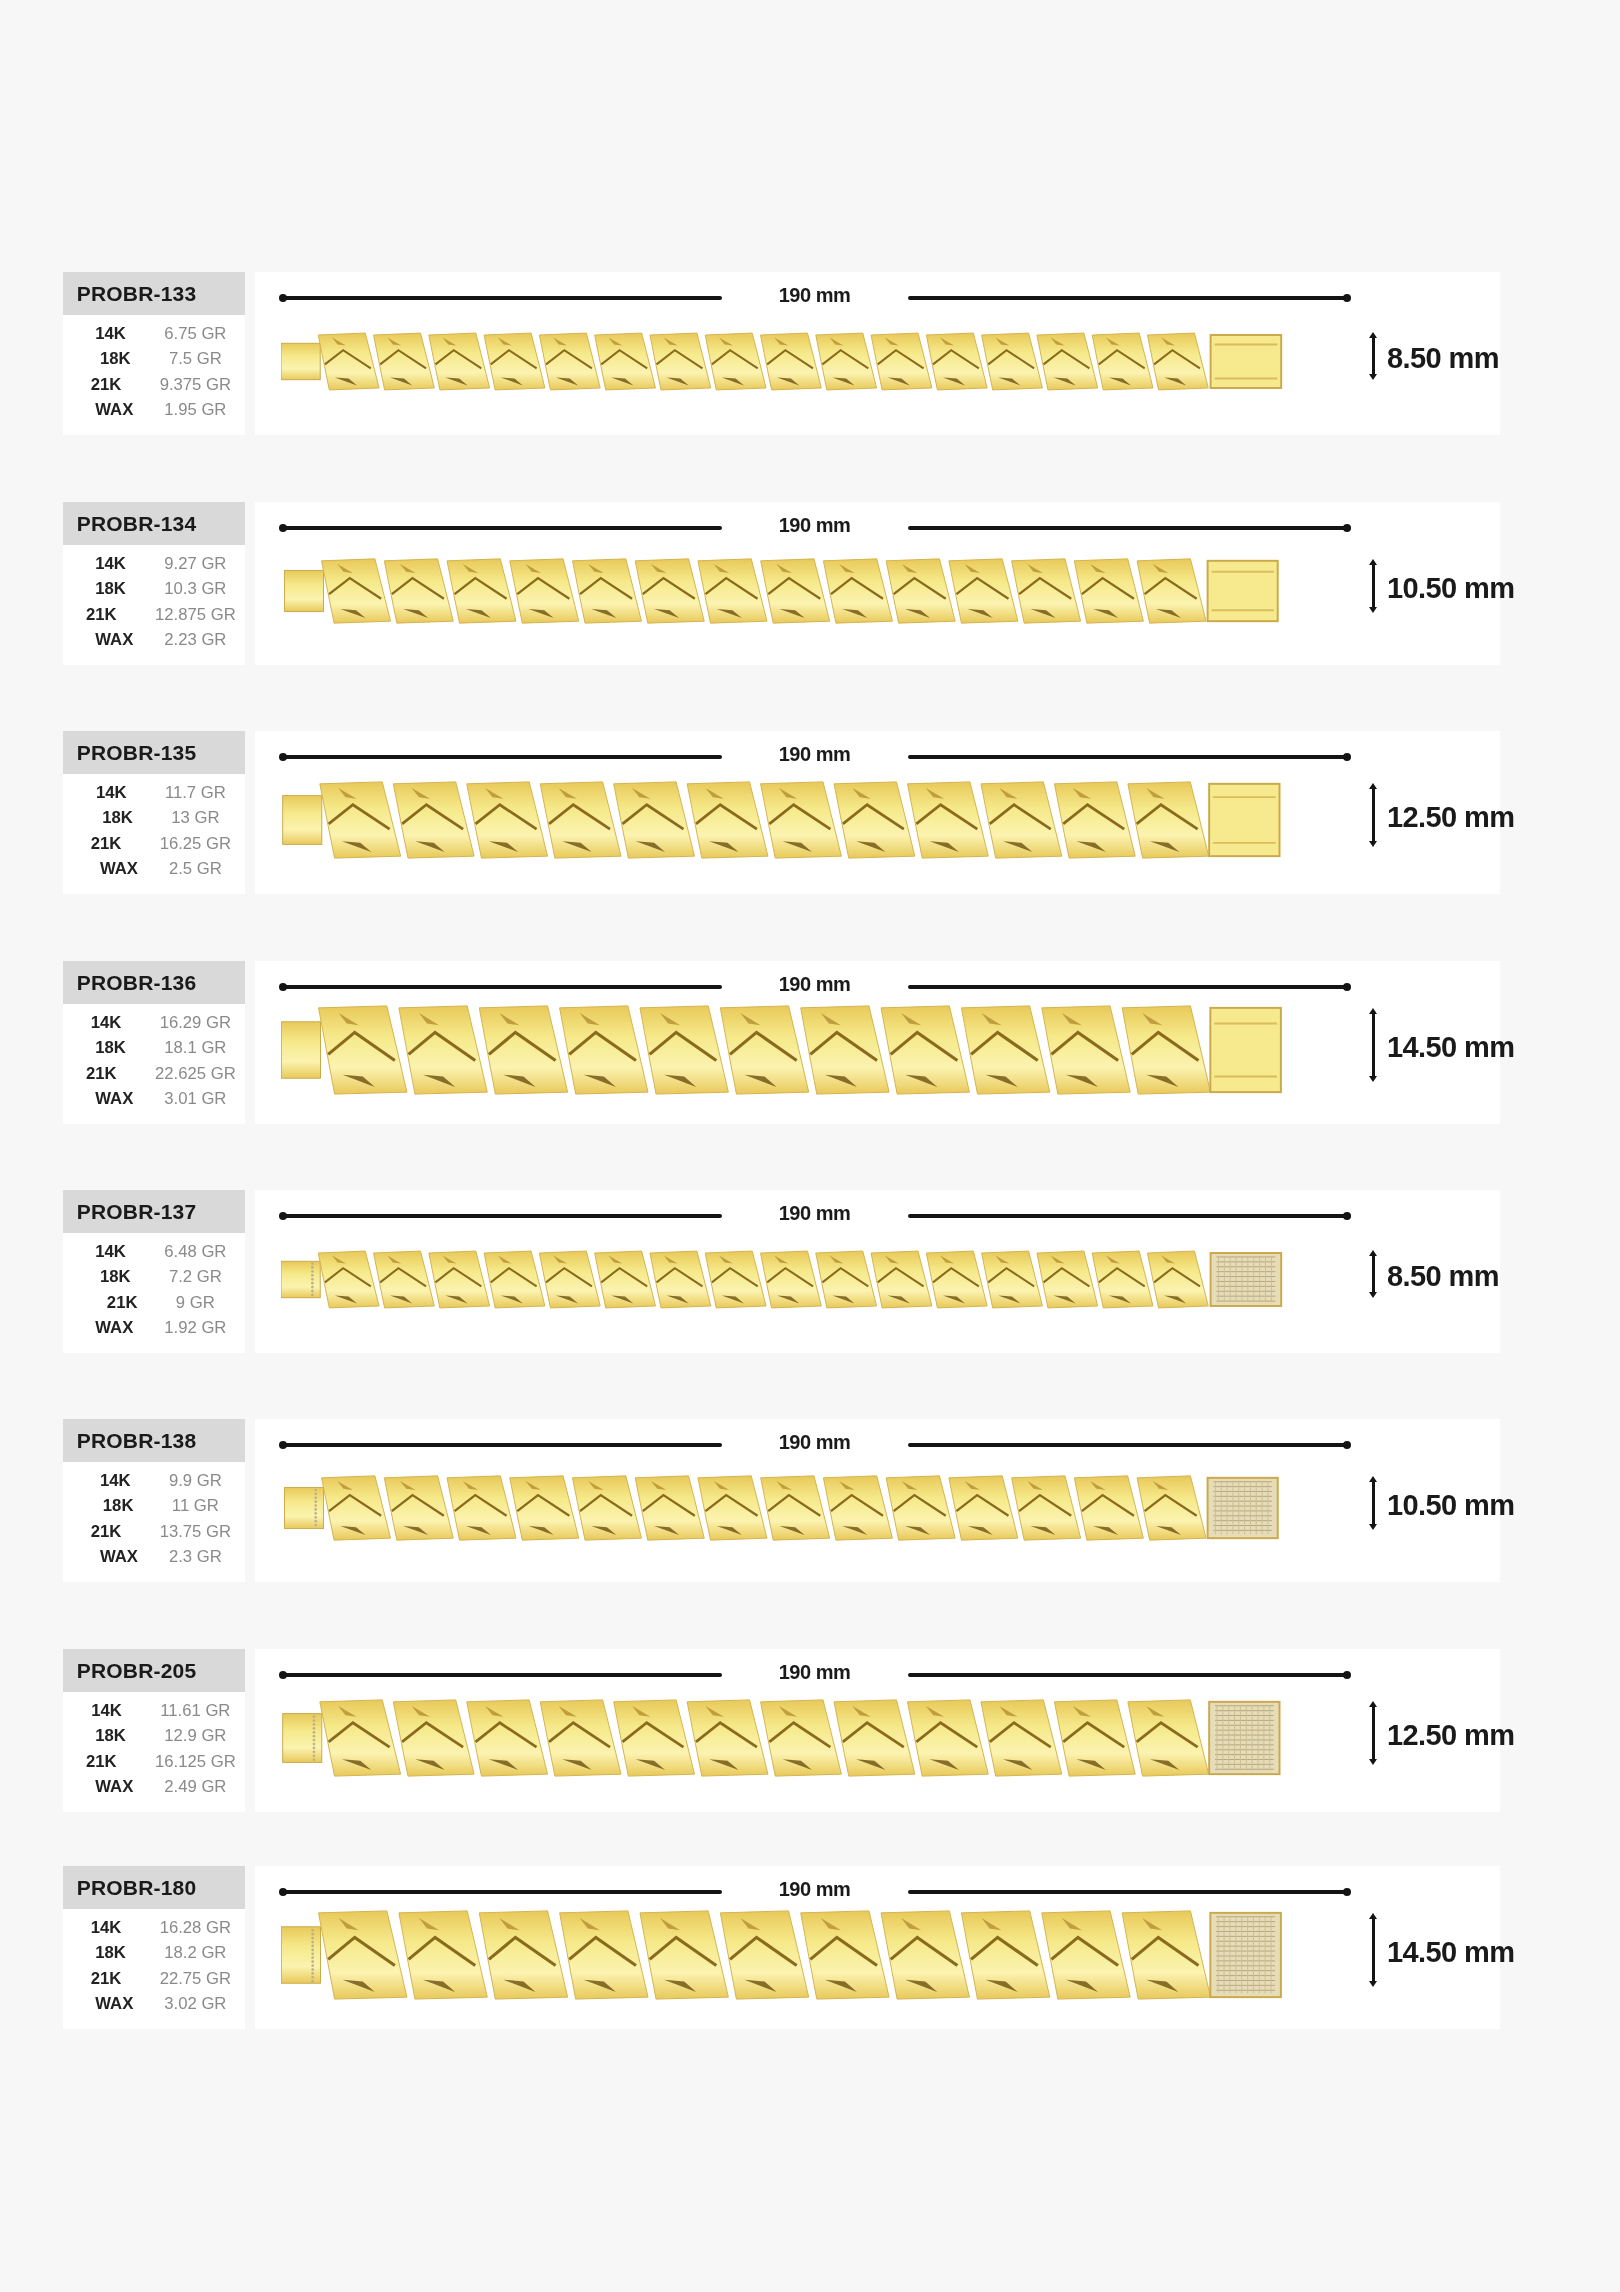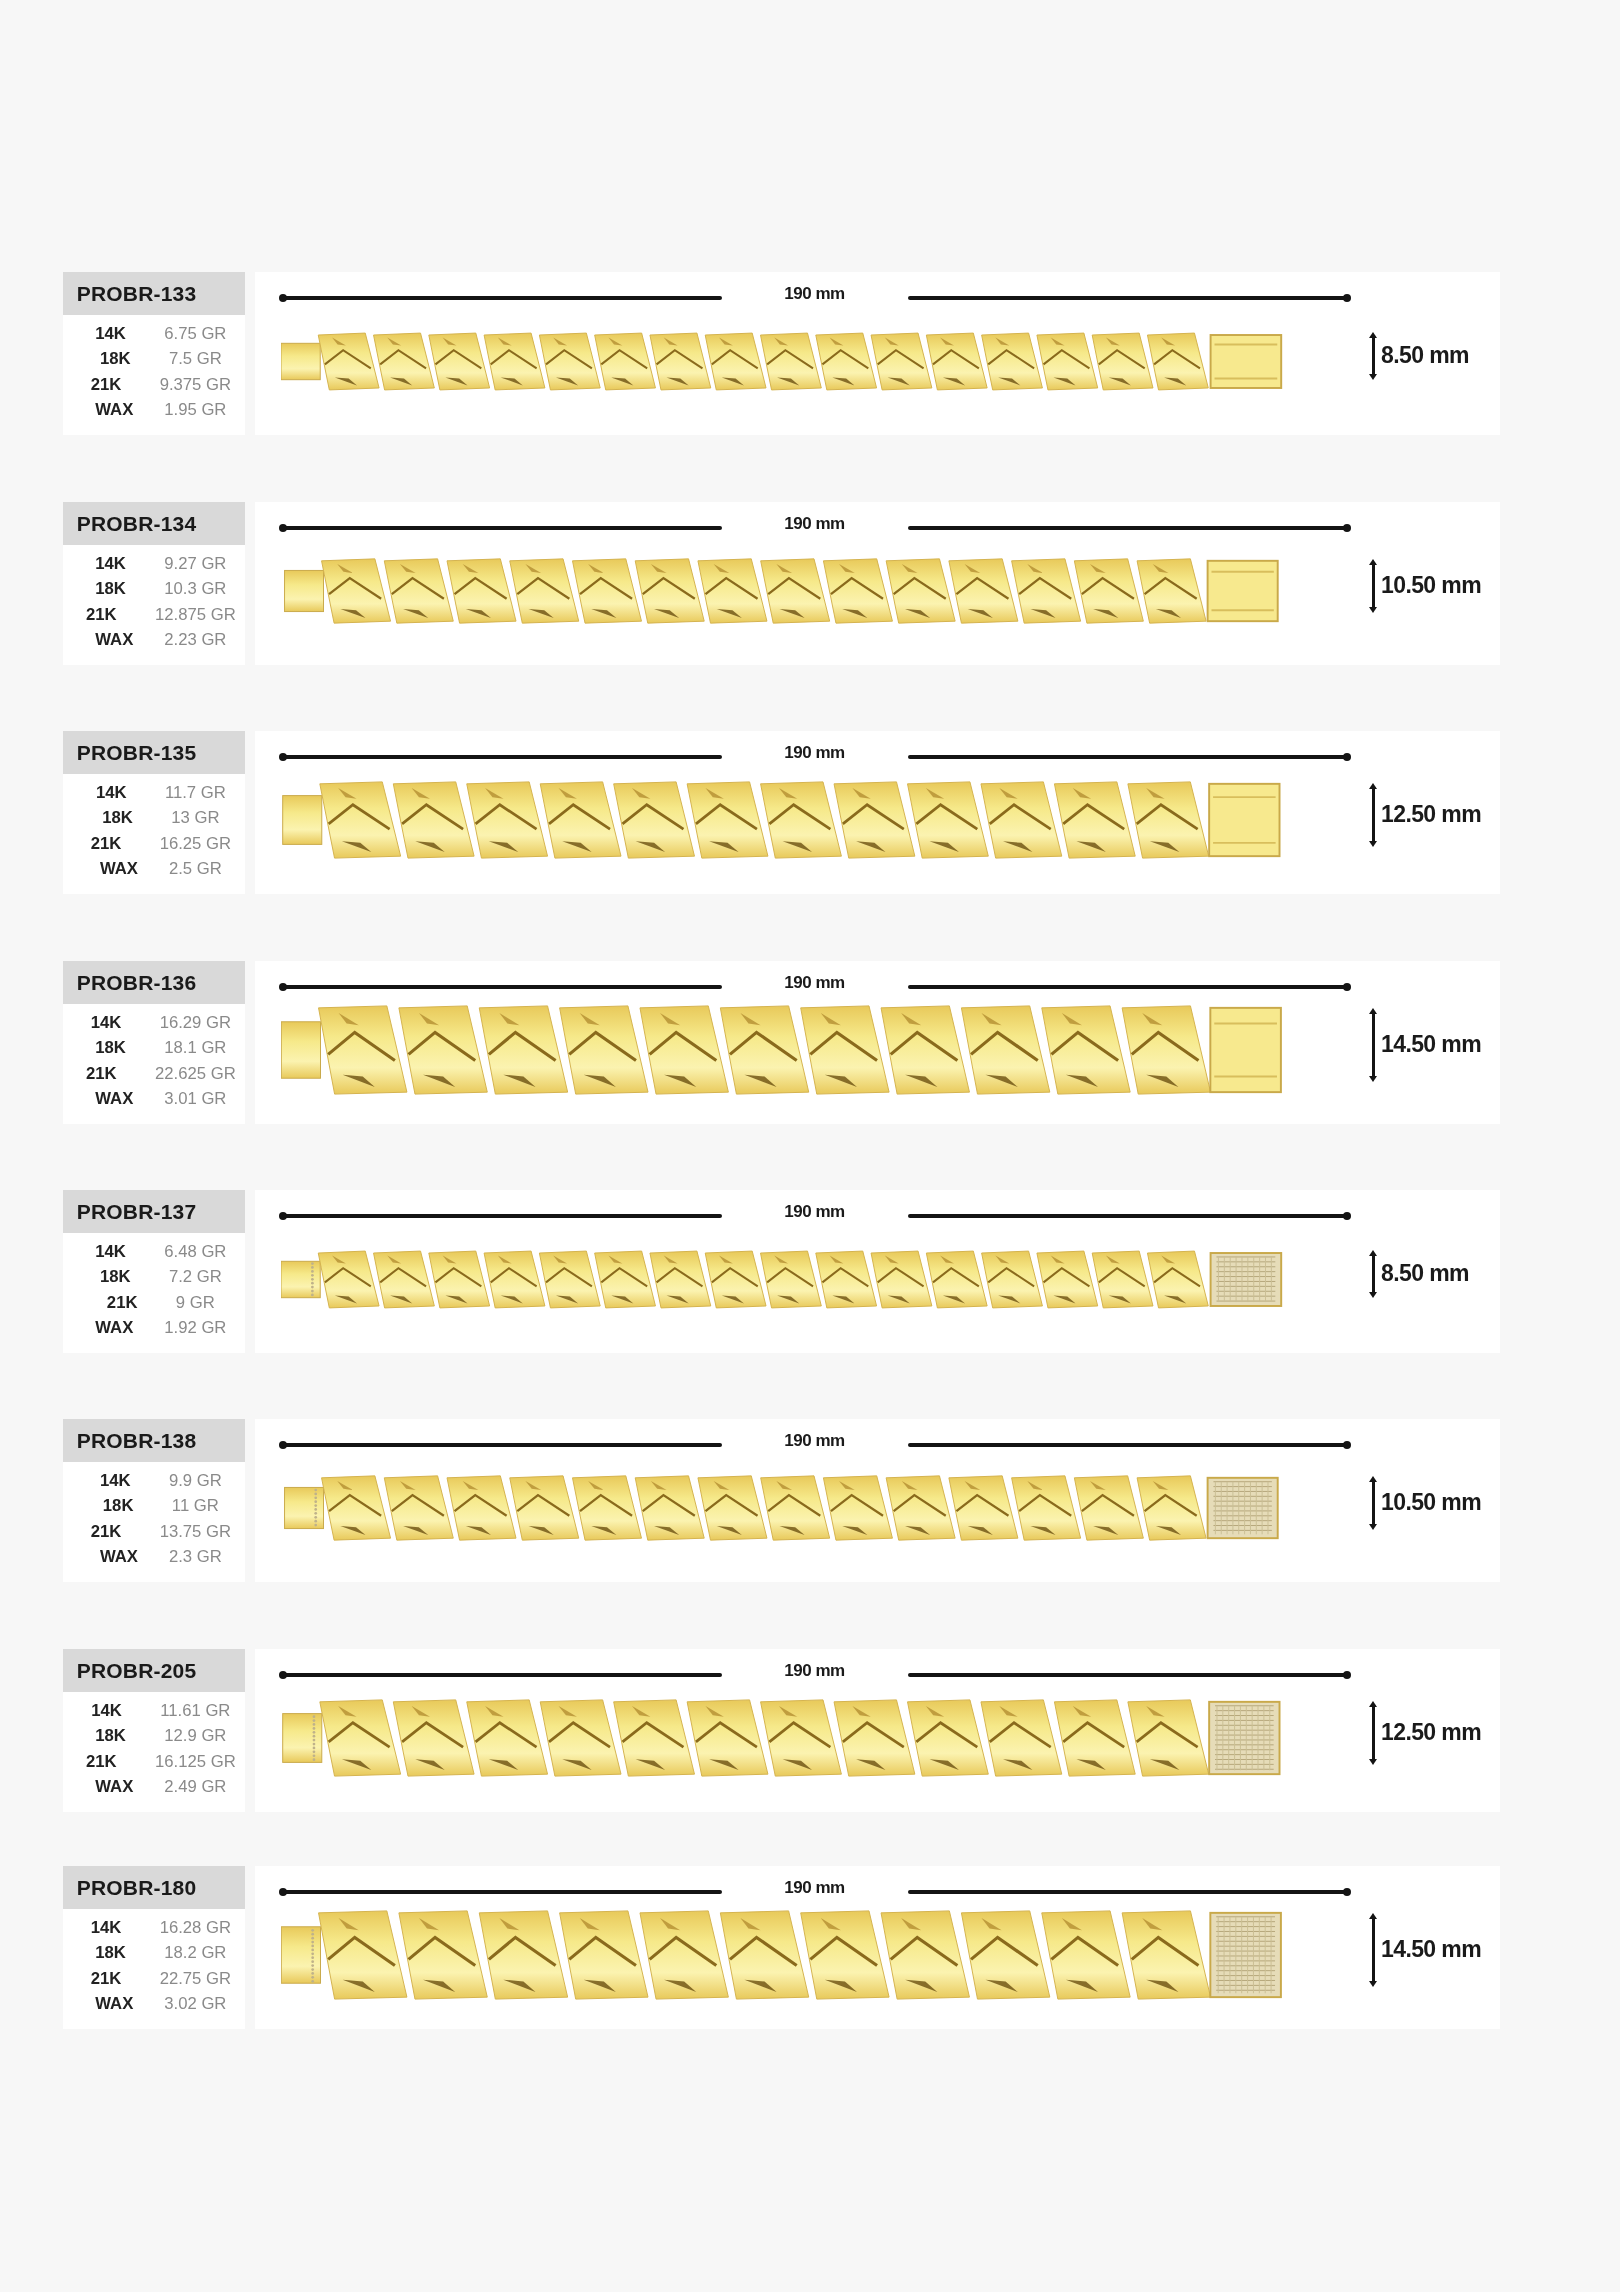--- a/index.html
+++ b/index.html
@@ -29,30 +29,30 @@
   }
   .len { position:absolute; left:25.5px; top:11.8px; width:1068px; height:29px; }
   .len .line { position:absolute; top:12.7px; height:3.9px; background:#141414; border-radius:2px; }
   .len .l1 { left:0; width:441px; }
   .len .l2 { left:627px; width:441px; }
   .len .dot { position:absolute; top:9.8px; width:8.8px; height:8.8px; border-radius:50%; background:#141414; }
   .len .dL { left:-2px; }
   .len .dR { left:1062px; }
   .len .txt {
     position:absolute; left:441px; width:186px; text-align:center;
-    top:0; font-size:17px; font-weight:bold; color:#1a1a1a; letter-spacing:-0.5px;
+    top:0; font-size:20px; font-weight:bold; color:#1a1a1a; letter-spacing:-0.5px;
   }
   .bracelet { position:absolute; left:25.5px; }
   .width-dim { position:absolute; left:1117px; }
   .width-dim .bar { position:absolute; left:0; width:2.9px; background:#141414; }
   .width-dim .tip { position:absolute; left:-2.9px; width:0; height:0; border-left:4.4px solid transparent; border-right:4.4px solid transparent; }
   .width-dim .tipT { border-bottom:6.9px solid #141414; }
   .width-dim .tipB { border-top:6.9px solid #141414; }
   .width-dim .wtxt {
-    position:absolute; left:9px; font-size:23px; font-weight:bold; color:#1a1a1a;
+    position:absolute; left:15px; font-size:29px; font-weight:bold; color:#1a1a1a;
     letter-spacing:-0.6px; white-space:nowrap;
   }
 </style>
 </head>
 <body>
 
 <div id="rows">
     <div class="row" style="top: 272px;">
     <div class="spec">
       <div class="code">PROBR-133</div>

